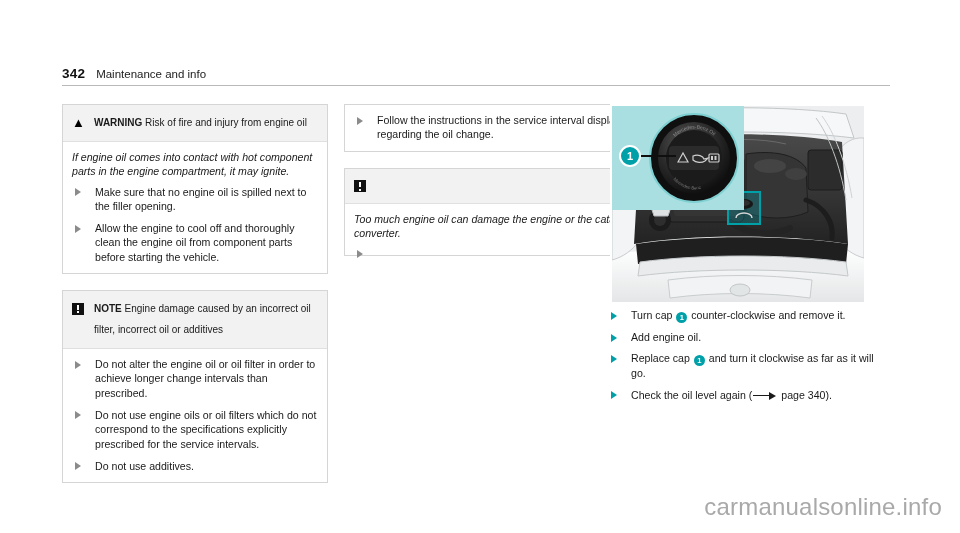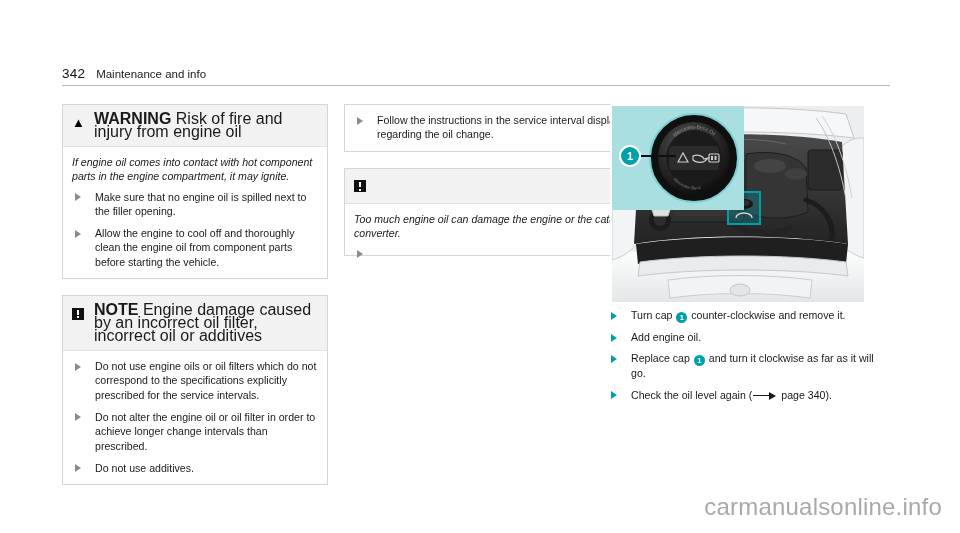--- a/index.html
+++ b/index.html
@@ -17,21 +17,21 @@
 
   
   .page-header {
     position: absolute;
     left: 62px; top: 66px; width: 828px;
     display: flex; align-items: baseline;
     border-bottom: 1px solid #b9b9b9;
     padding-bottom: 4px;
   }
   .page-number {
-    font-size: 13.5px; font-weight: normal; color: #111;
+    font-size: 13.5px; font-weight: bold; color: #111;
     letter-spacing: .2px;
   }
   .page-chapter {
     font-size: 11.5px; color: #222; margin-left: 11px;
   }
 
   
   .col { position: absolute; top: 104px; }
   .col-1 { left: 62px;  width: 266px; }
   .col-2 { left: 344px; width: 300px; }
@@ -44,21 +44,21 @@
     margin-bottom: 16px;
   }
   .notice-head {
     background: #f2f2f2;
     border-bottom: 1px solid #e0e0e0;
     padding: 7px 9px 8px 9px;
     display: flex;
     align-items: flex-start;
   }
   .notice-head .sym { flex: 0 0 auto; width: 22px; padding-top: 1px; }
-  .notice-head .htext { font-size: 16px; line-height: 13px; color: #1a1a1a; }
+  .notice-head .htext { font-size: 10px; line-height: 21px; color: #1a1a1a; }
   .notice-head .htext b { font-weight: bold; }
   .notice-body { padding: 8px 9px 9px 9px; }
   .notice-body p {
     margin: 0 0 6px 0;
     font-size: 10.6px; line-height: 14.3px; color: #1a1a1a; font-style: italic;
   }
   .notice-body p:last-child { margin-bottom: 0; }
 
   
   .warn-icon {
@@ -188,22 +188,22 @@
 
     <div class="notice">
       <div class="notice-head">
         <span class="sym">
           <span class="note-icon"></span>
         </span>
         <span class="htext"><b>NOTE</b><span> Engine damage caused by an incorrect oil filter, incorrect oil or additives</span></span>
       </div>
       <div class="notice-body">
         <ul class="steps">
+          <li><span class="tri"></span><span>Do not alter the engine oil or oil filter in order to achieve longer change intervals than prescribed.</span></li>
           <li><span class="tri"></span><span>Do not use engine oils or oil filters which do not correspond to the specifications explicitly prescribed for the service intervals.</span></li>
-          <li><span class="tri"></span><span>Do not alter the engine oil or oil filter in order to achieve longer change intervals than prescribed.</span></li>
           <li><span class="tri"></span><span>Do not use additives.</span></li>
         </ul>
       </div>
     </div>
 
   </div>
 
   <div class="col col-2">
 
     <div class="notice">

